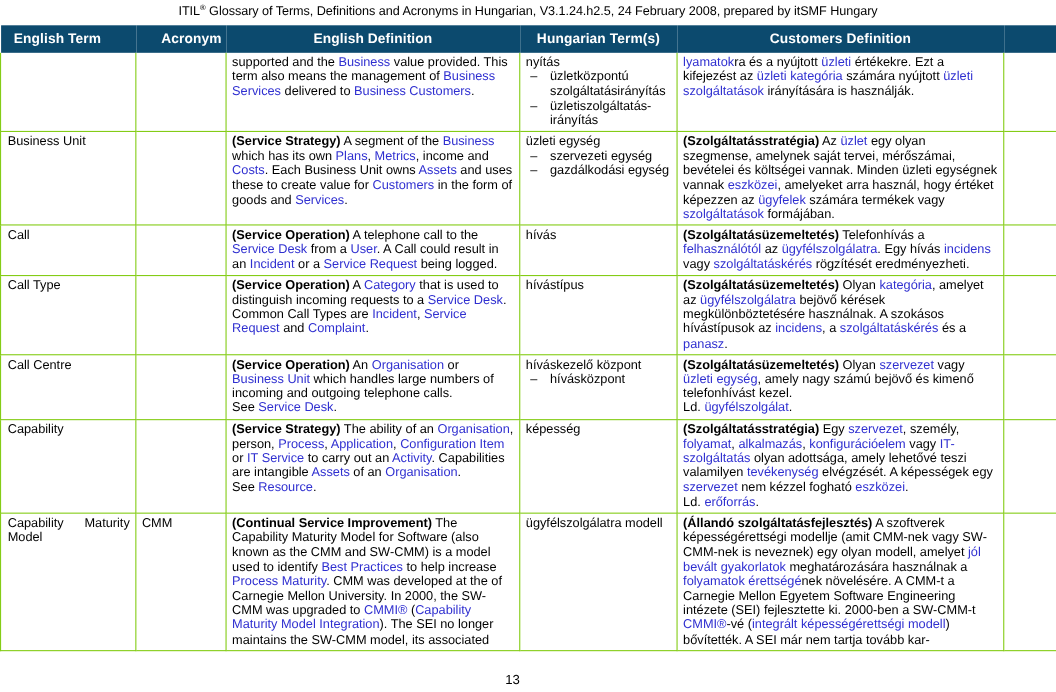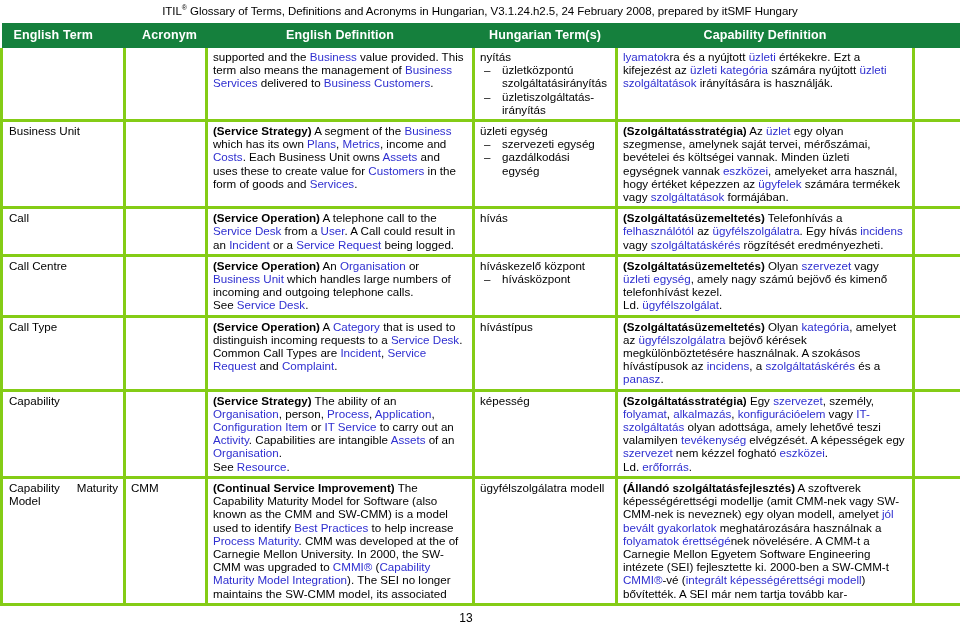--- a/index.html
+++ b/index.html
@@ -41,34 +41,34 @@
     margin: 0;
   }
   table.glossary col.c-term    { width: 123px; }
   table.glossary col.c-acr     { width: 82px;  }
   table.glossary col.c-endef   { width: 267px; }
   table.glossary col.c-hunterm { width: 143px; }
   table.glossary col.c-hundef  { width: 297px; }
   table.glossary col.c-extra   { width: 48px;  }
 
   thead th {
-    background: #15803d;
+    background: #0c4a6e;
     color: #ffffff;
     font-size: 12.5px;
     font-weight: bold;
     text-align: center;
     padding: 5px 4px 6px 4px;
     border: none;
     letter-spacing: 0.1px;
   }
   thead th.th-term   { text-align: left; padding-left: 12px; }
-  thead th.th-acr    { text-align: center; padding-left: 12px; }
+  thead th.th-acr    { text-align: right; padding-left: 12px; }
 
   tbody td {
-    border: 3px solid #84cc16;
+    border: 1px solid #84cc16;
     vertical-align: top;
     font-size: 11.6px;
     line-height: 13.2px;
     padding: 2px 5px 3px 5px;
     word-wrap: break-word;
   }
   tbody td.cell-term { padding-left: 6px; }
   tbody td.cell-extra { border-right: none; }
   tbody tr.first-row td { border-top: none; margin-top: 22px; }
 
@@ -127,21 +127,21 @@
         <col class="c-hunterm">
         <col class="c-hundef">
         <col class="c-extra">
     </colgroup>
     <thead>
       <tr>
         <th class="th-term">English Term</th>
         <th class="th-acr">Acronym</th>
         <th>English Definition</th>
         <th>Hungarian Term(s)</th>
-        <th>Capability Definition</th>
+        <th>Customers Definition</th>
         <th></th>
       </tr>
     </thead>
     <tbody id="tbody">
         <tr class="first-row">
           <td class="cell-term">
             <div class="term-single"></div>
           </td>
           <td></td>
           <td>supported and the <span class="hl">Business</span> value provided. This term also means the management of <span class="hl">Business Services</span> delivered to <span class="hl">Business Customers</span>.</td>
@@ -178,43 +178,43 @@
           <td></td>
           <td><span class="bold">(Service Operation)</span> A telephone call to the <span class="hl">Service Desk</span> from a <span class="hl">User</span>. A Call could result in an <span class="hl">Incident</span> or a <span class="hl">Service Request</span> being logged.</td>
           <td>
             <div class="hu-plain">hívás</div>
           </td>
           <td><span class="bold">(Szolgáltatásüzemeltetés)</span> Telefonhívás a <span class="hl">felhasználótól</span> az <span class="hl">ügyfélszolgálatra</span>. Egy hívás <span class="hl">incidens</span> vagy <span class="hl">szolgáltatáskérés</span> rögzítését eredményezheti.</td>
           <td class="cell-extra"></td>
         </tr>
         <tr>
           <td class="cell-term">
+            <div class="term-single">Call Type</div>
+          </td>
+          <td></td>
+          <td><span class="bold">(Service Operation)</span> A <span class="hl">Category</span> that is used to distinguish incoming requests to a <span class="hl">Service Desk</span>. Common Call Types are <span class="hl">Incident</span>, <span class="hl">Service Request</span> and <span class="hl">Complaint</span>.</td>
+          <td>
+            <div class="hu-plain">hívástípus</div>
+          </td>
+          <td><span class="bold">(Szolgáltatásüzemeltetés)</span> Olyan <span class="hl">kategória</span>, amelyet az <span class="hl">ügyfélszolgálatra</span> bejövő kérések megkülönböztetésére használnak. A szokásos hívástípusok az <span class="hl">incidens</span>, a <span class="hl">szolgáltatáskérés</span> és a <span class="hl">panasz</span>.</td>
+          <td class="cell-extra"></td>
+        </tr>
+        <tr>
+          <td class="cell-term">
             <div class="term-single">Call Centre</div>
           </td>
           <td></td>
           <td><span class="bold">(Service Operation)</span> An <span class="hl">Organisation</span> or <span class="hl">Business Unit</span> which handles large numbers of incoming and outgoing telephone calls.<br>See <span class="hl">Service Desk</span>.</td>
           <td>
             <div class="hu-plain">híváskezelő központ</div>
             <ul class="hu-list">
               <li>hívásközpont</li>
             </ul>
           </td>
           <td><span class="bold">(Szolgáltatásüzemeltetés)</span> Olyan <span class="hl">szervezet</span> vagy <span class="hl">üzleti egység</span>, amely nagy számú bejövő és kimenő telefonhívást kezel.<br>Ld. <span class="hl">ügyfélszolgálat</span>.</td>
-          <td class="cell-extra"></td>
-        </tr>
-        <tr>
-          <td class="cell-term">
-            <div class="term-single">Call Type</div>
-          </td>
-          <td></td>
-          <td><span class="bold">(Service Operation)</span> A <span class="hl">Category</span> that is used to distinguish incoming requests to a <span class="hl">Service Desk</span>. Common Call Types are <span class="hl">Incident</span>, <span class="hl">Service Request</span> and <span class="hl">Complaint</span>.</td>
-          <td>
-            <div class="hu-plain">hívástípus</div>
-          </td>
-          <td><span class="bold">(Szolgáltatásüzemeltetés)</span> Olyan <span class="hl">kategória</span>, amelyet az <span class="hl">ügyfélszolgálatra</span> bejövő kérések megkülönböztetésére használnak. A szokásos hívástípusok az <span class="hl">incidens</span>, a <span class="hl">szolgáltatáskérés</span> és a <span class="hl">panasz</span>.</td>
           <td class="cell-extra"></td>
         </tr>
         <tr>
           <td class="cell-term">
             <div class="term-single">Capability</div>
           </td>
           <td></td>
           <td><span class="bold">(Service Strategy)</span> The ability of an <span class="hl">Organisation</span>, person, <span class="hl">Process</span>, <span class="hl">Application</span>, <span class="hl">Configuration Item</span> or <span class="hl">IT Service</span> to carry out an <span class="hl">Activity</span>. Capabilities are intangible <span class="hl">Assets</span> of an <span class="hl">Organisation</span>.<br>See <span class="hl">Resource</span>.</td>
           <td>
             <div class="hu-plain">képesség</div>

